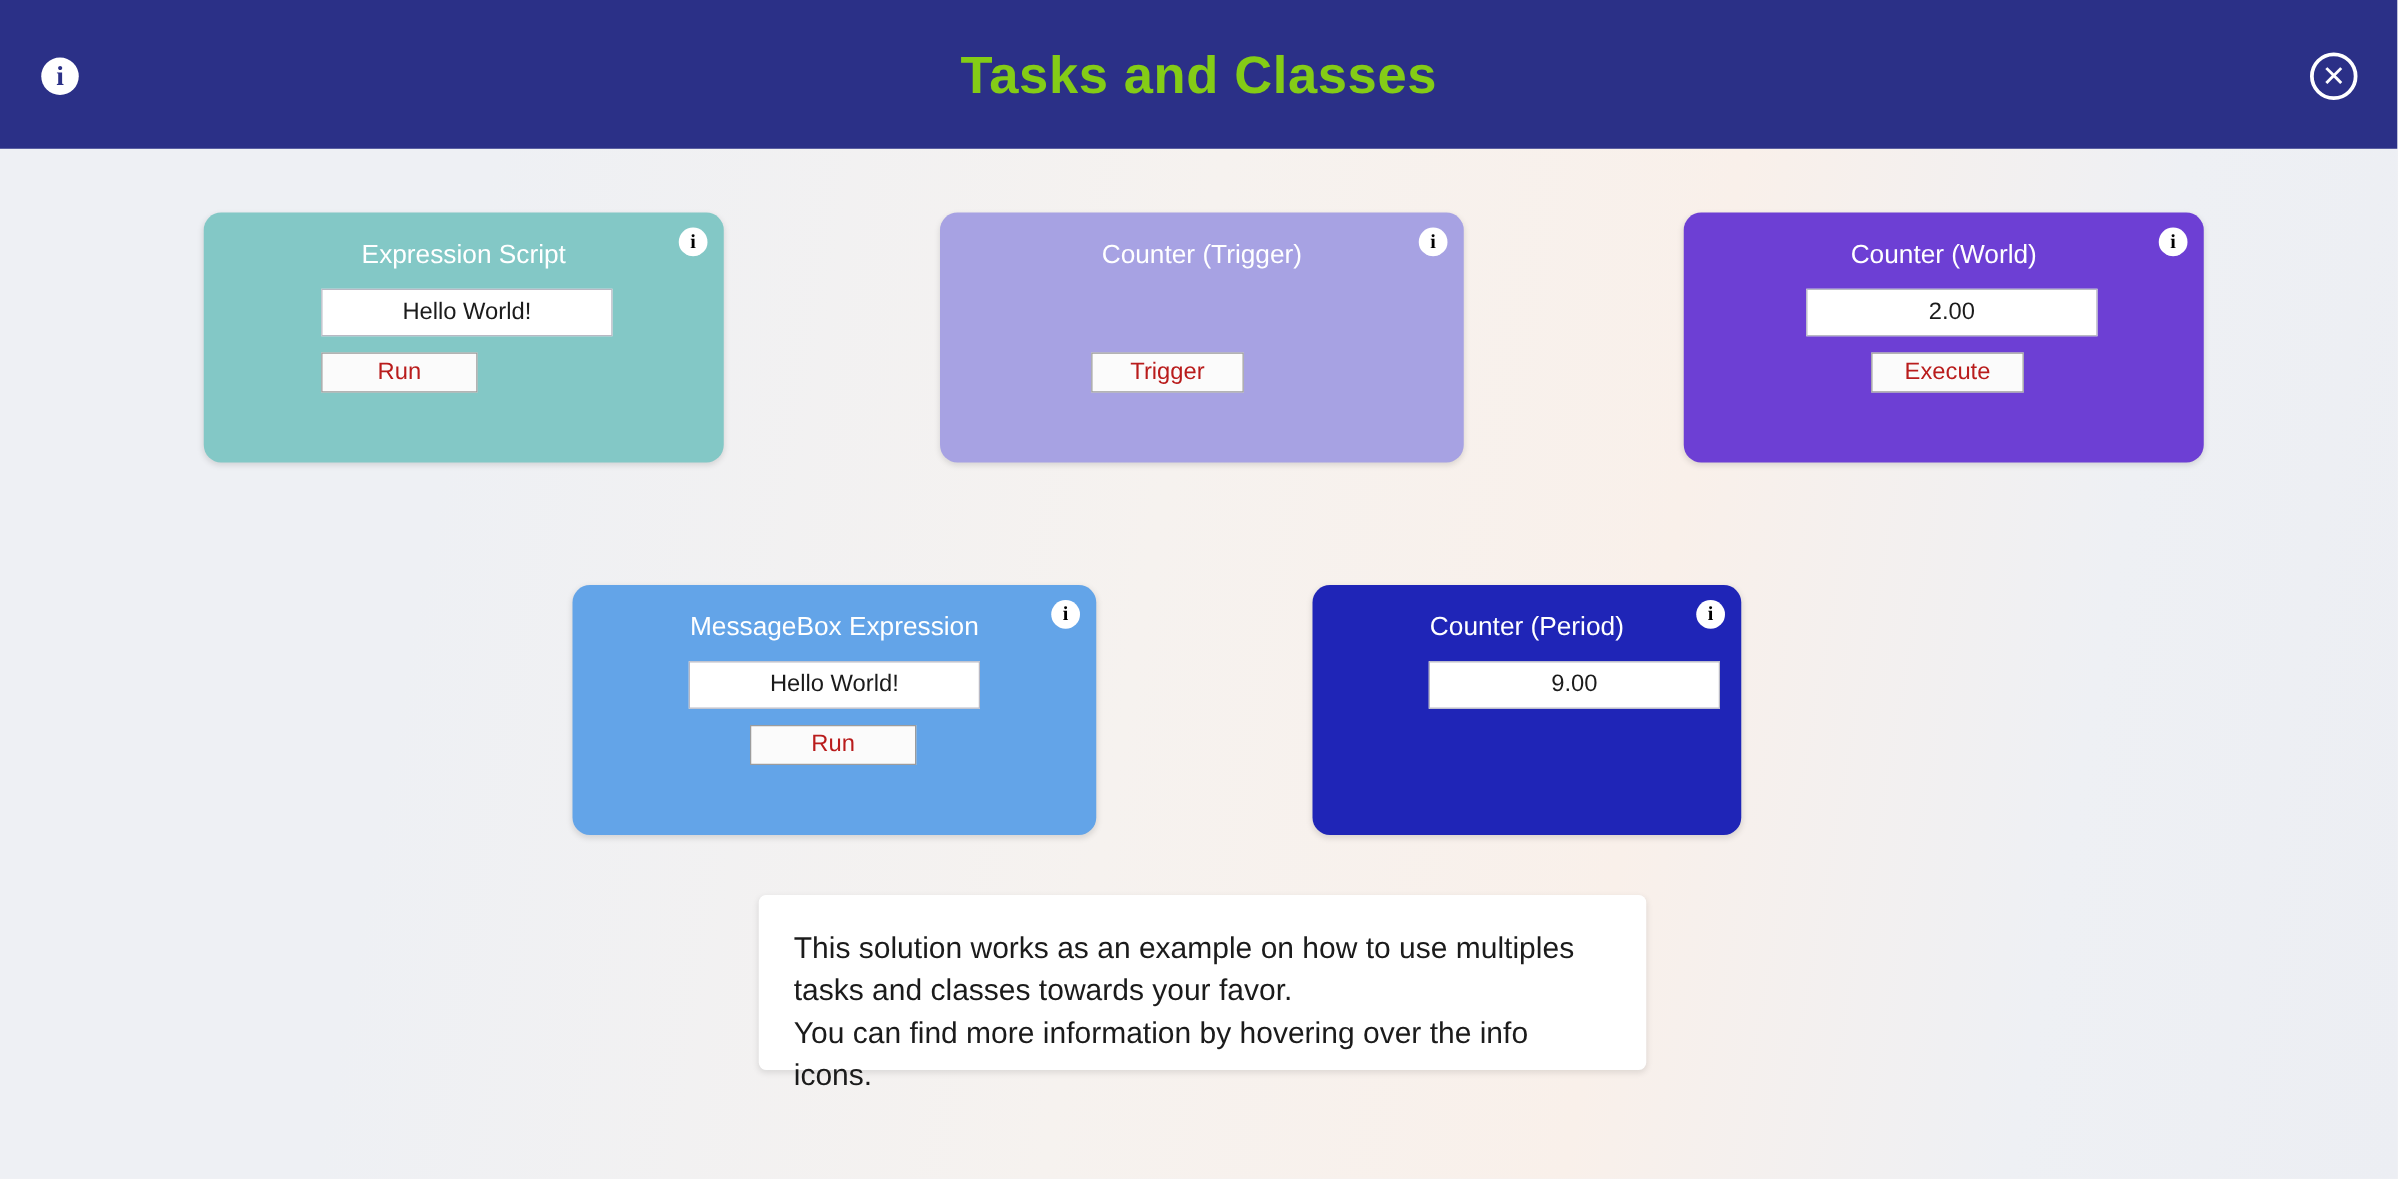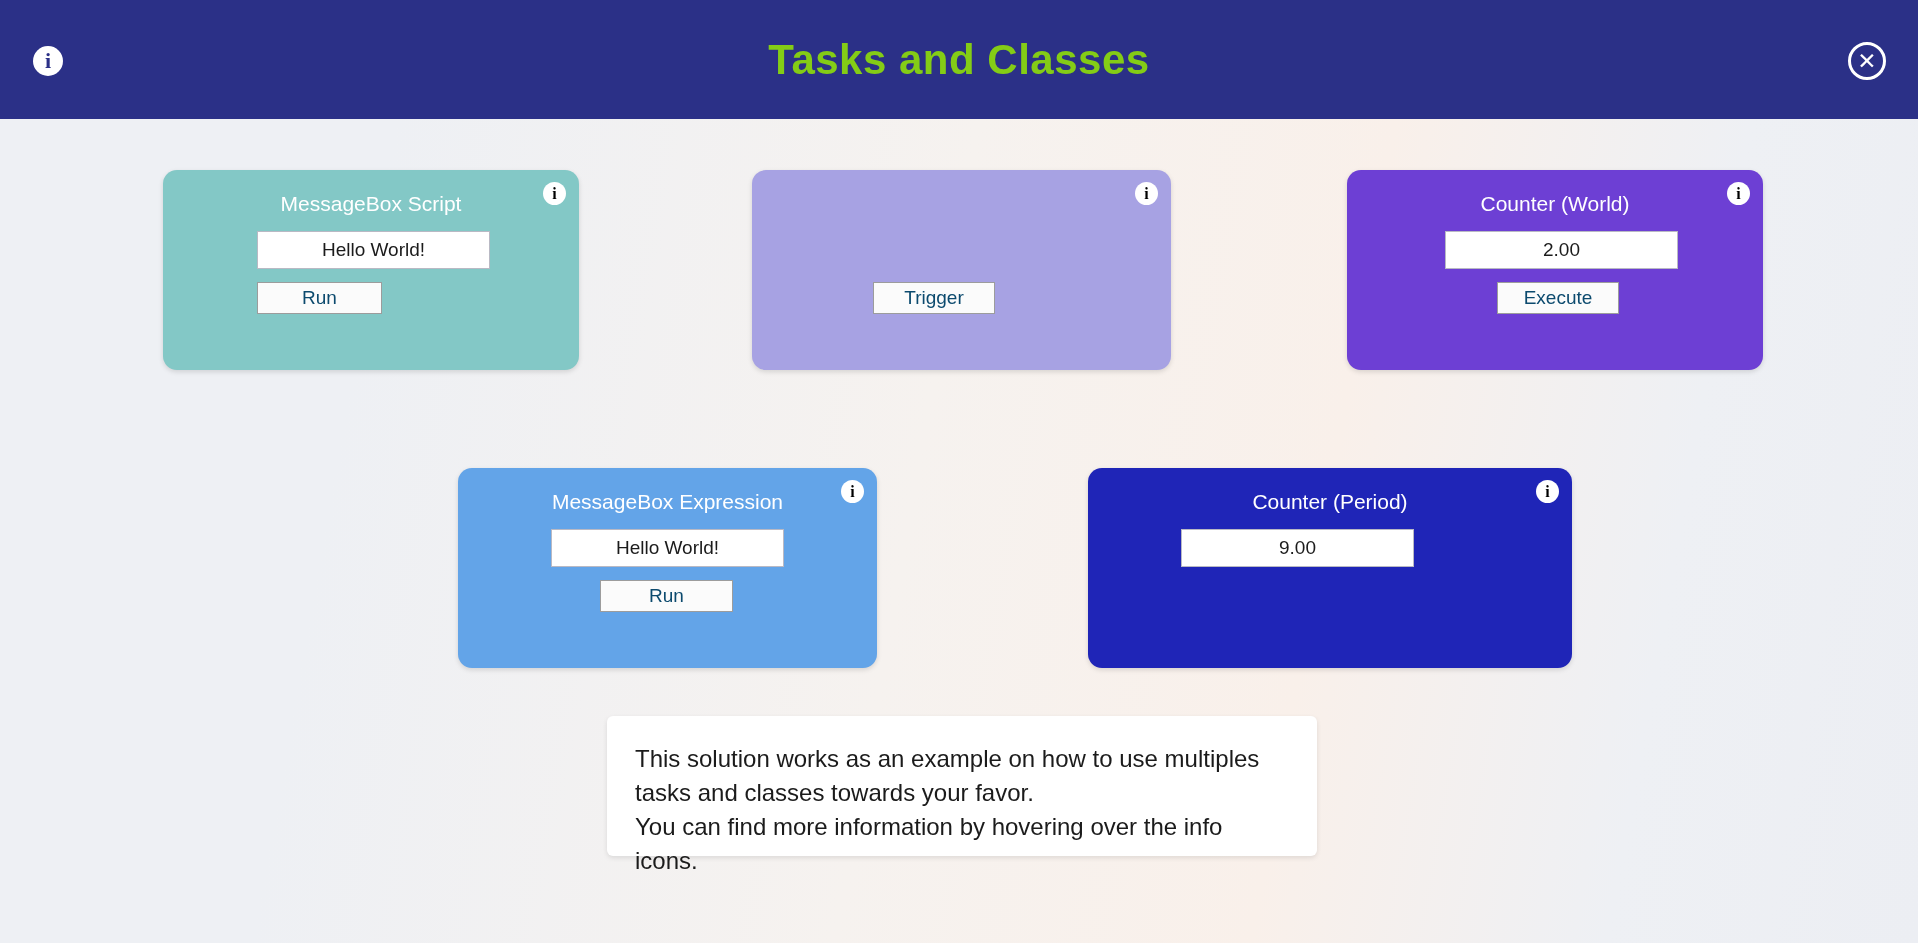--- a/index.html
+++ b/index.html
@@ -124,42 +124,42 @@
   .card-button {
     position: absolute;
     background: #fbfbfb;
     border: 1px solid #9c9c9c;
     box-sizing: border-box;
     height: 32px;
     display: flex;
     align-items: center;
     justify-content: center;
     font-size: 19px;
-    color: #0c4a6e;
+    color: #b91c1c;
     cursor: pointer;
   }
 
   
   #card-messagebox-script { left: 163px; top: 170px; width: 416px; height: 200px; background: #83c8c6; }
   #card-messagebox-script .card-field  { left: 94px; top: 61px; width: 233px; }
   #card-messagebox-script .card-button { left: 94px; top: 112px; width: 125px; }
 
   #card-counter-trigger { left: 752px; top: 170px; width: 419px; height: 200px; background: #a7a2e3; }
   #card-counter-trigger .card-field  { left: 95px; top: 61px; width: 233px; }
   #card-counter-trigger .card-button { left: 121px; top: 112px; width: 122px; }
 
   #card-counter-class { left: 1347px; top: 170px; width: 416px; height: 200px; background: #6d3fd4; }
   #card-counter-class .card-field  { left: 98px; top: 61px; width: 233px; }
   #card-counter-class .card-button { left: 150px; top: 112px; width: 122px; }
 
   #card-messagebox-expression { left: 458px; top: 468px; width: 419px; height: 200px; background: #63a4e8; }
   #card-messagebox-expression .card-field  { left: 93px; top: 61px; width: 233px; }
   #card-messagebox-expression .card-button { left: 142px; top: 112px; width: 133px; }
 
-  #card-counter-period { left: 1050px; top: 468px; width: 484px; height: 200px; background: #1f25b7; margin-left: 38px; }
+  #card-counter-period { left: 1050px; top: 468px; width: 343px; height: 200px; background: #1f25b7; }
   #card-counter-period .card-field  { left: 93px; top: 61px; width: 233px; }
 
   
   .description {
     position: absolute;
     left: 607px;
     top: 716px;
     width: 710px;
     height: 140px;
     background: #ffffff;
@@ -184,29 +184,30 @@
     <div class="info-icon-circle titlebar-info">
       <span>i</span>
     </div>
     <div class="titlebar-title">Tasks and Classes</div>
     <div class="titlebar-close">
       <span>✕</span>
     </div>
   </div>
 
   <div class="card" id="card-messagebox-script">
-    <div class="card-title">MessageBox Script</div>
+    <div class="card-title">Expression Script</div>
     <div class="card-info">
       <span>i</span>
     </div>
     <div class="card-field">Hello World!</div>
     <div class="card-button">Run</div>
   </div>
 
   <div class="card" id="card-counter-trigger">
+    <div class="card-title">Counter (Trigger)</div>
     <div class="card-info">
       <span>i</span>
     </div>
     <div class="card-button">Trigger</div>
   </div>
 
   <div class="card" id="card-counter-class">
     <div class="card-title">Counter (World)</div>
     <div class="card-info">
       <span>i</span>

